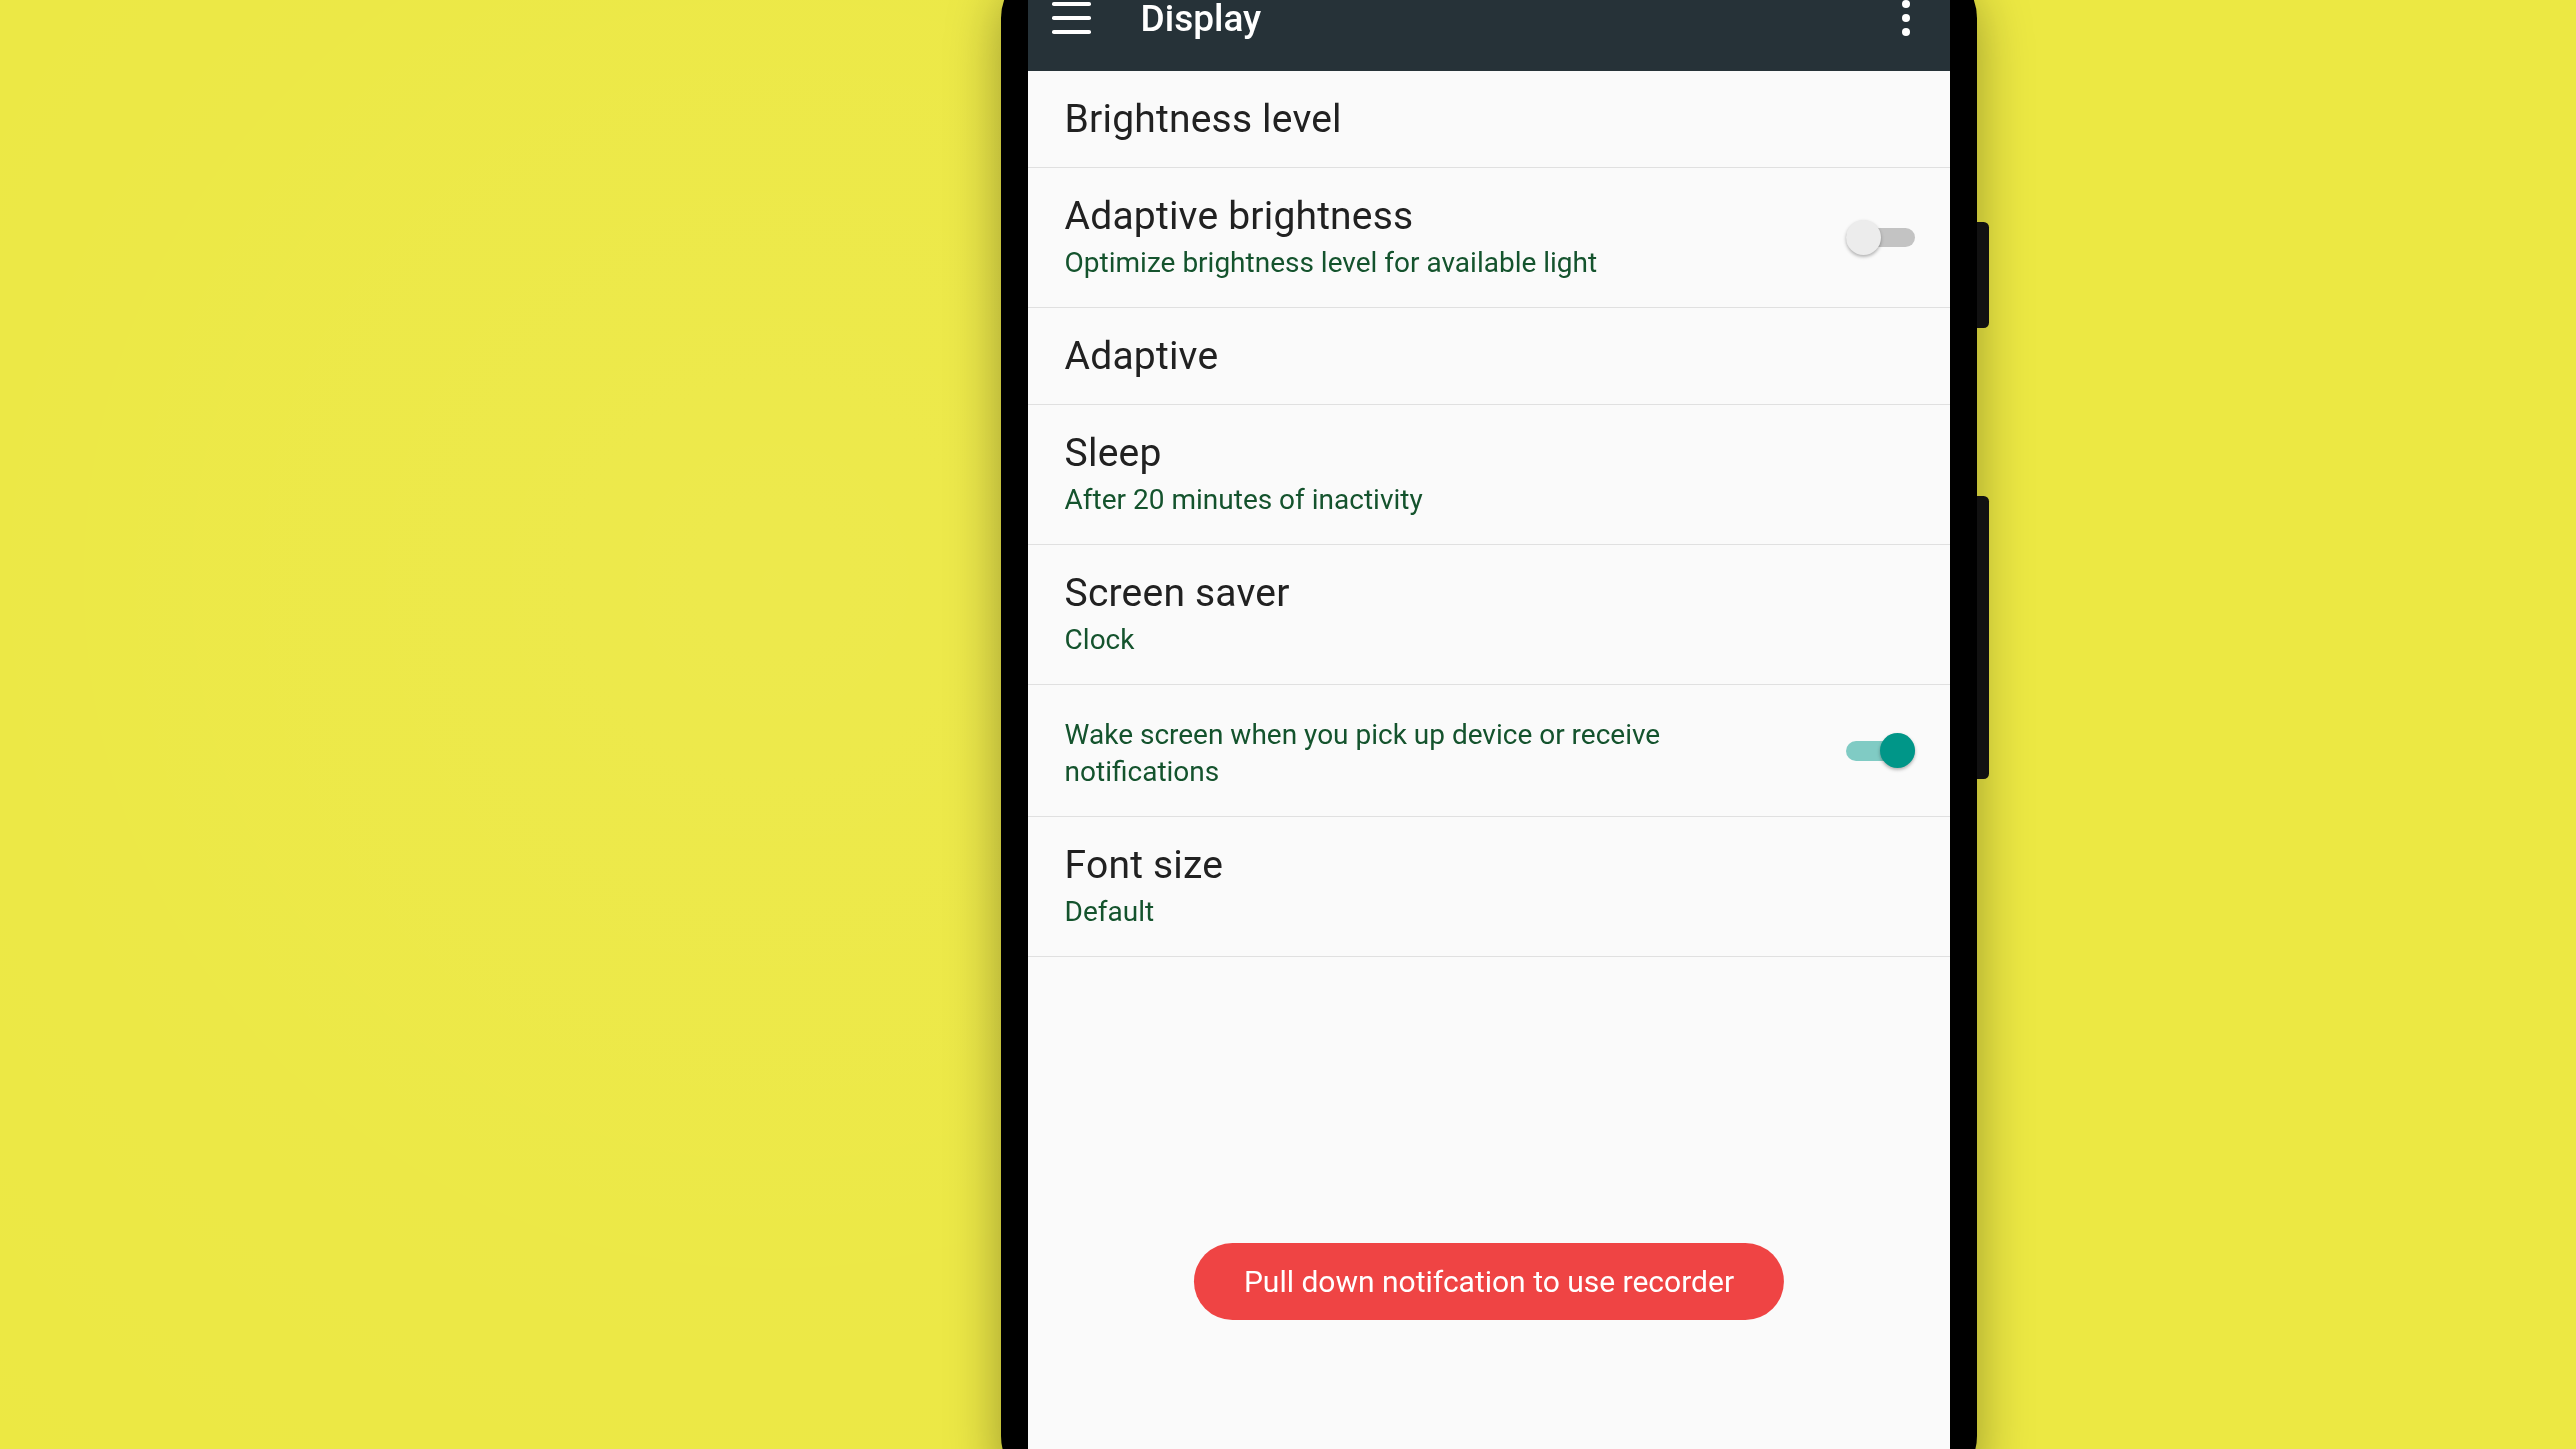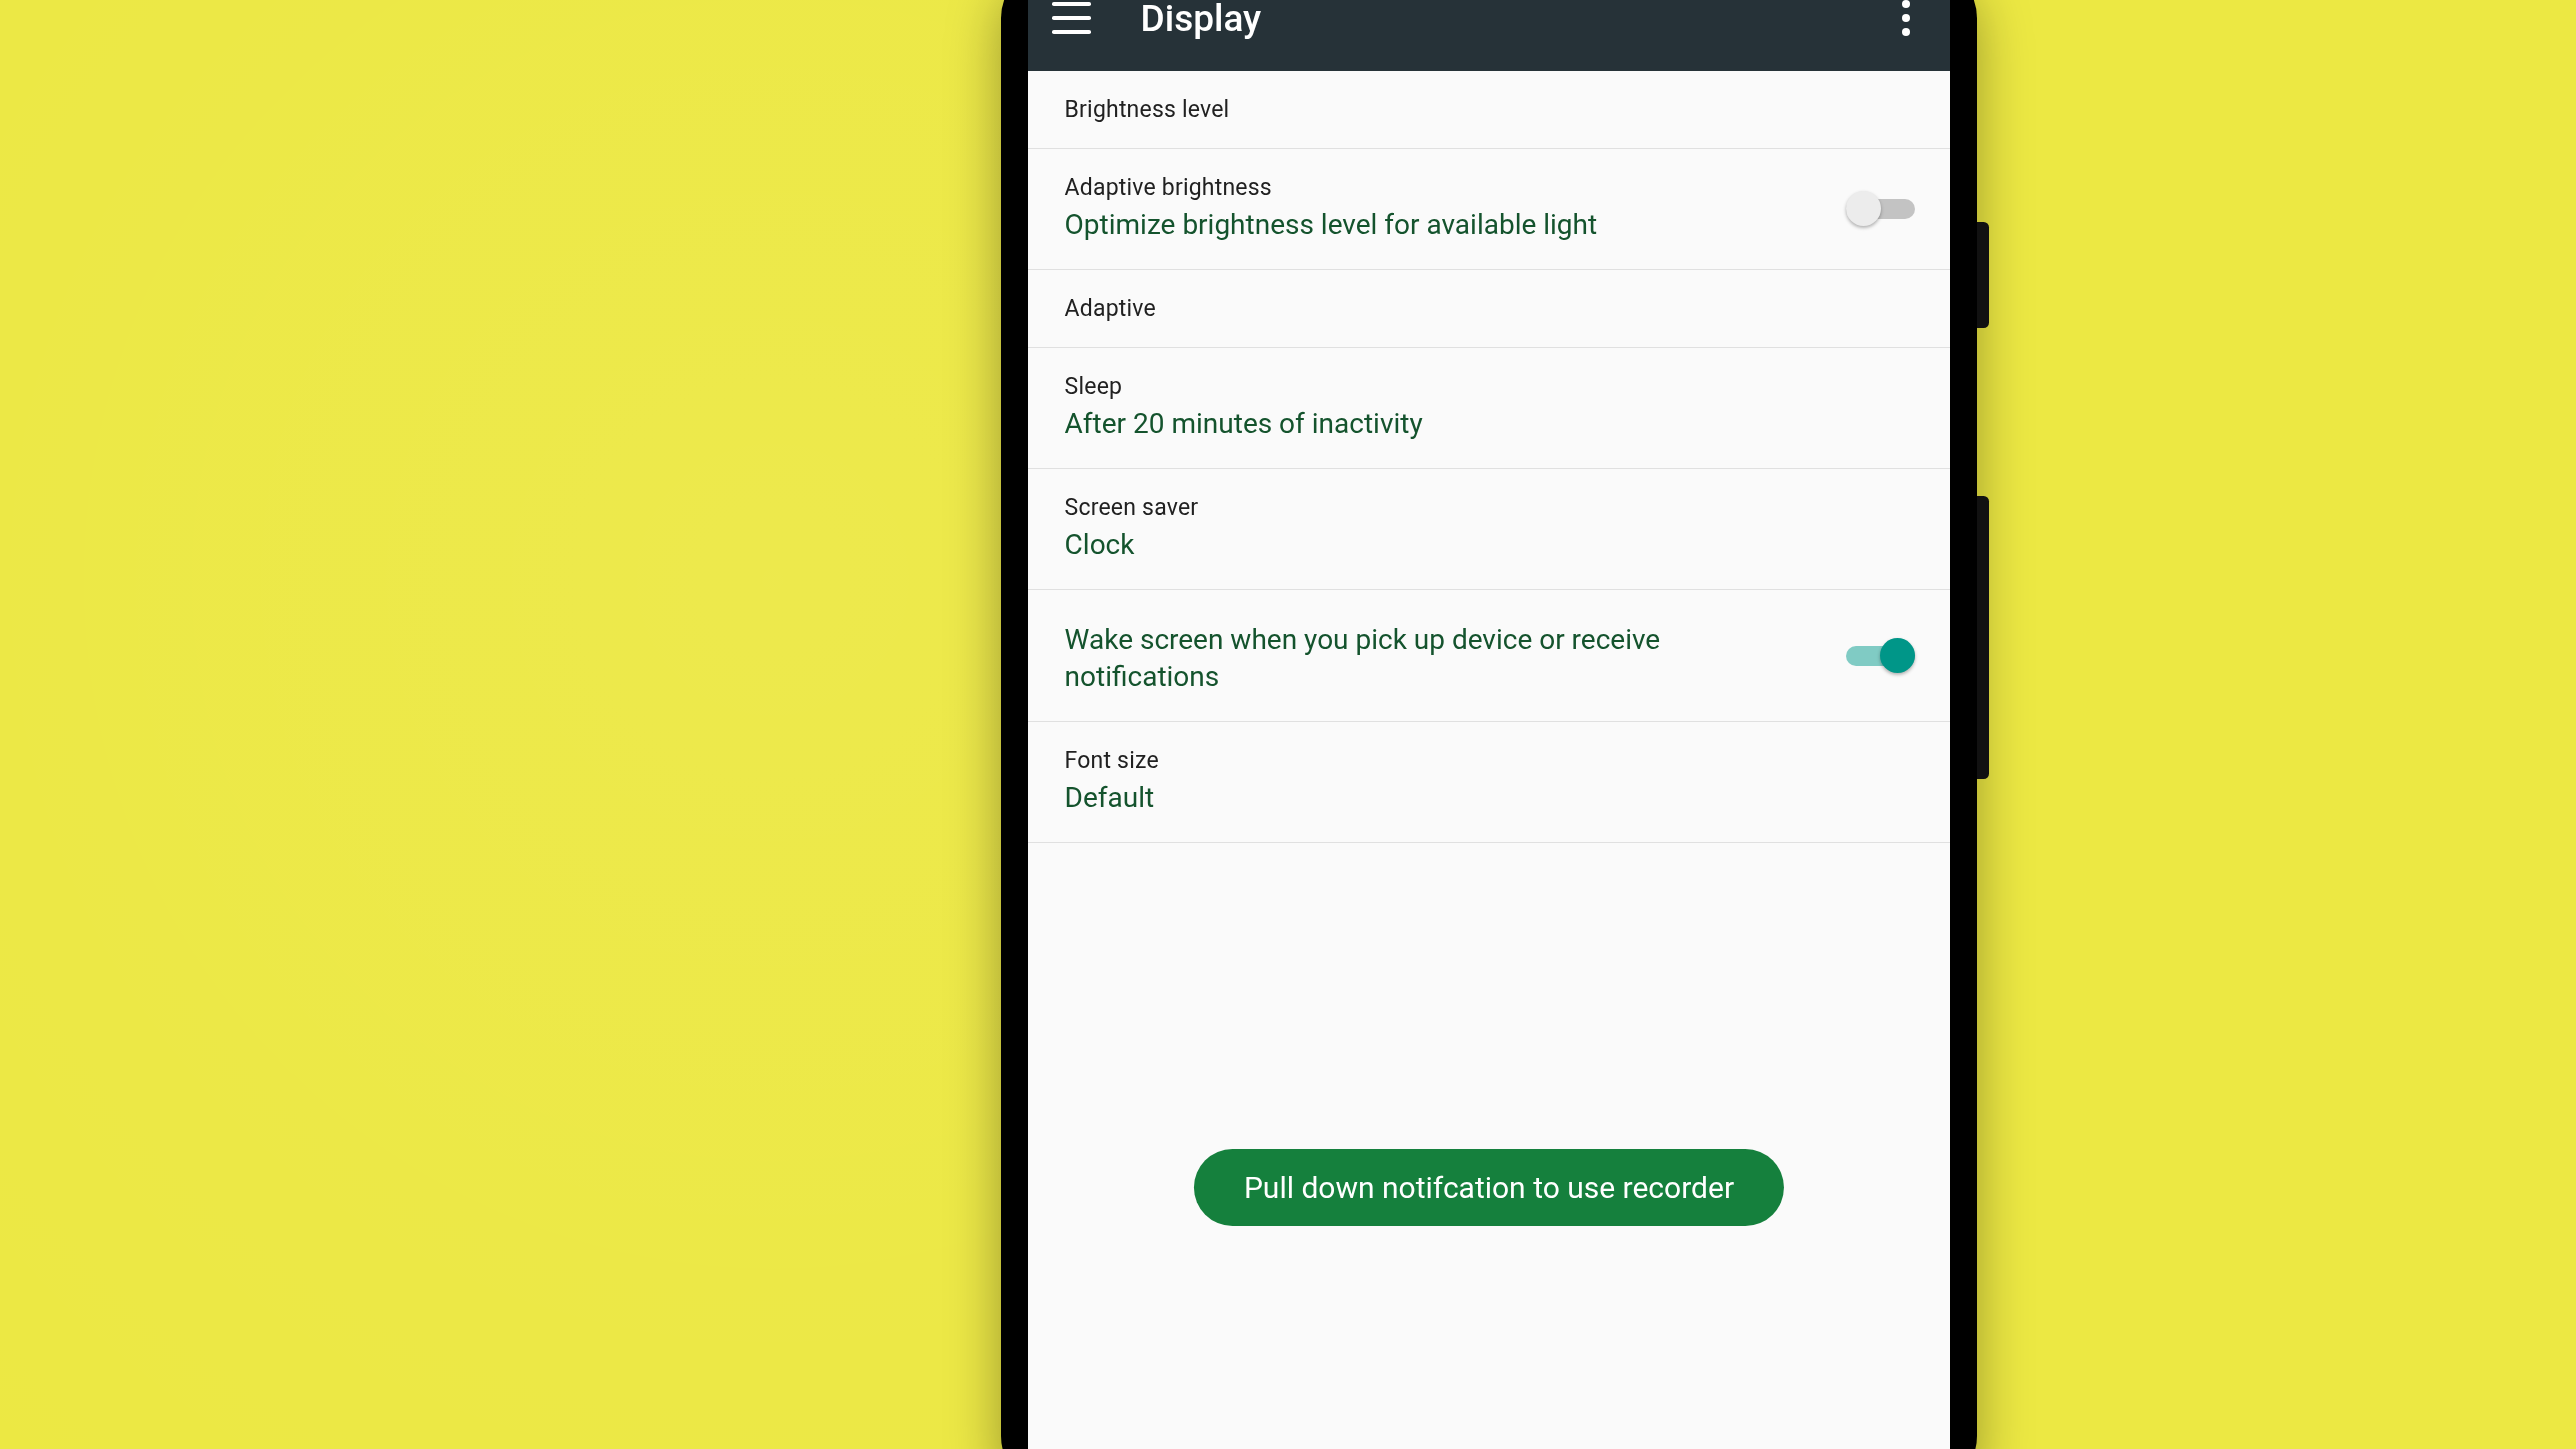--- a/index.html
+++ b/index.html
@@ -99,21 +99,21 @@
     border-bottom: 0.9px solid rgba(0,0,0,0.10);
     display: flex;
     align-items: center;
     cursor: pointer;
   }
   .row .text {
     flex: 1;
     min-width: 0;
   }
   .row .primary {
-    font-size: 23px;
+    font-size: 39px;
     font-weight: 400;
     color: #212121;
     letter-spacing: 0.2px;
   }
   .row .secondary {
     margin-top: 5.3px;
     font-size: 28px;
     color: #14532d;
     line-height: 1.35;
     max-width: 656px;
@@ -142,22 +142,22 @@
     box-shadow: 0 1.8px 3.5px rgba(0,0,0,0.3);
   }
   .switch.off .track { background: #9e9e9e; opacity: 0.6; }
   .switch.off .thumb { background: #ececec; left: 0; }
   .switch.on .track { background: #80cbc4; }
   .switch.on .thumb { background: #009688; right: 0; }
   .toast {
     position: absolute;
     left: 50%;
     transform: translateX(-50%);
-    top: 1184px;
-    background: #15803d;
+    top: 1278px;
+    background: #ef4444;
     color: #fff;
     padding: 21px 50px;
     border-radius: 53px;
     font-size: 30px;
     white-space: nowrap;
   }
 </style>
 </head>
 <body>
 

